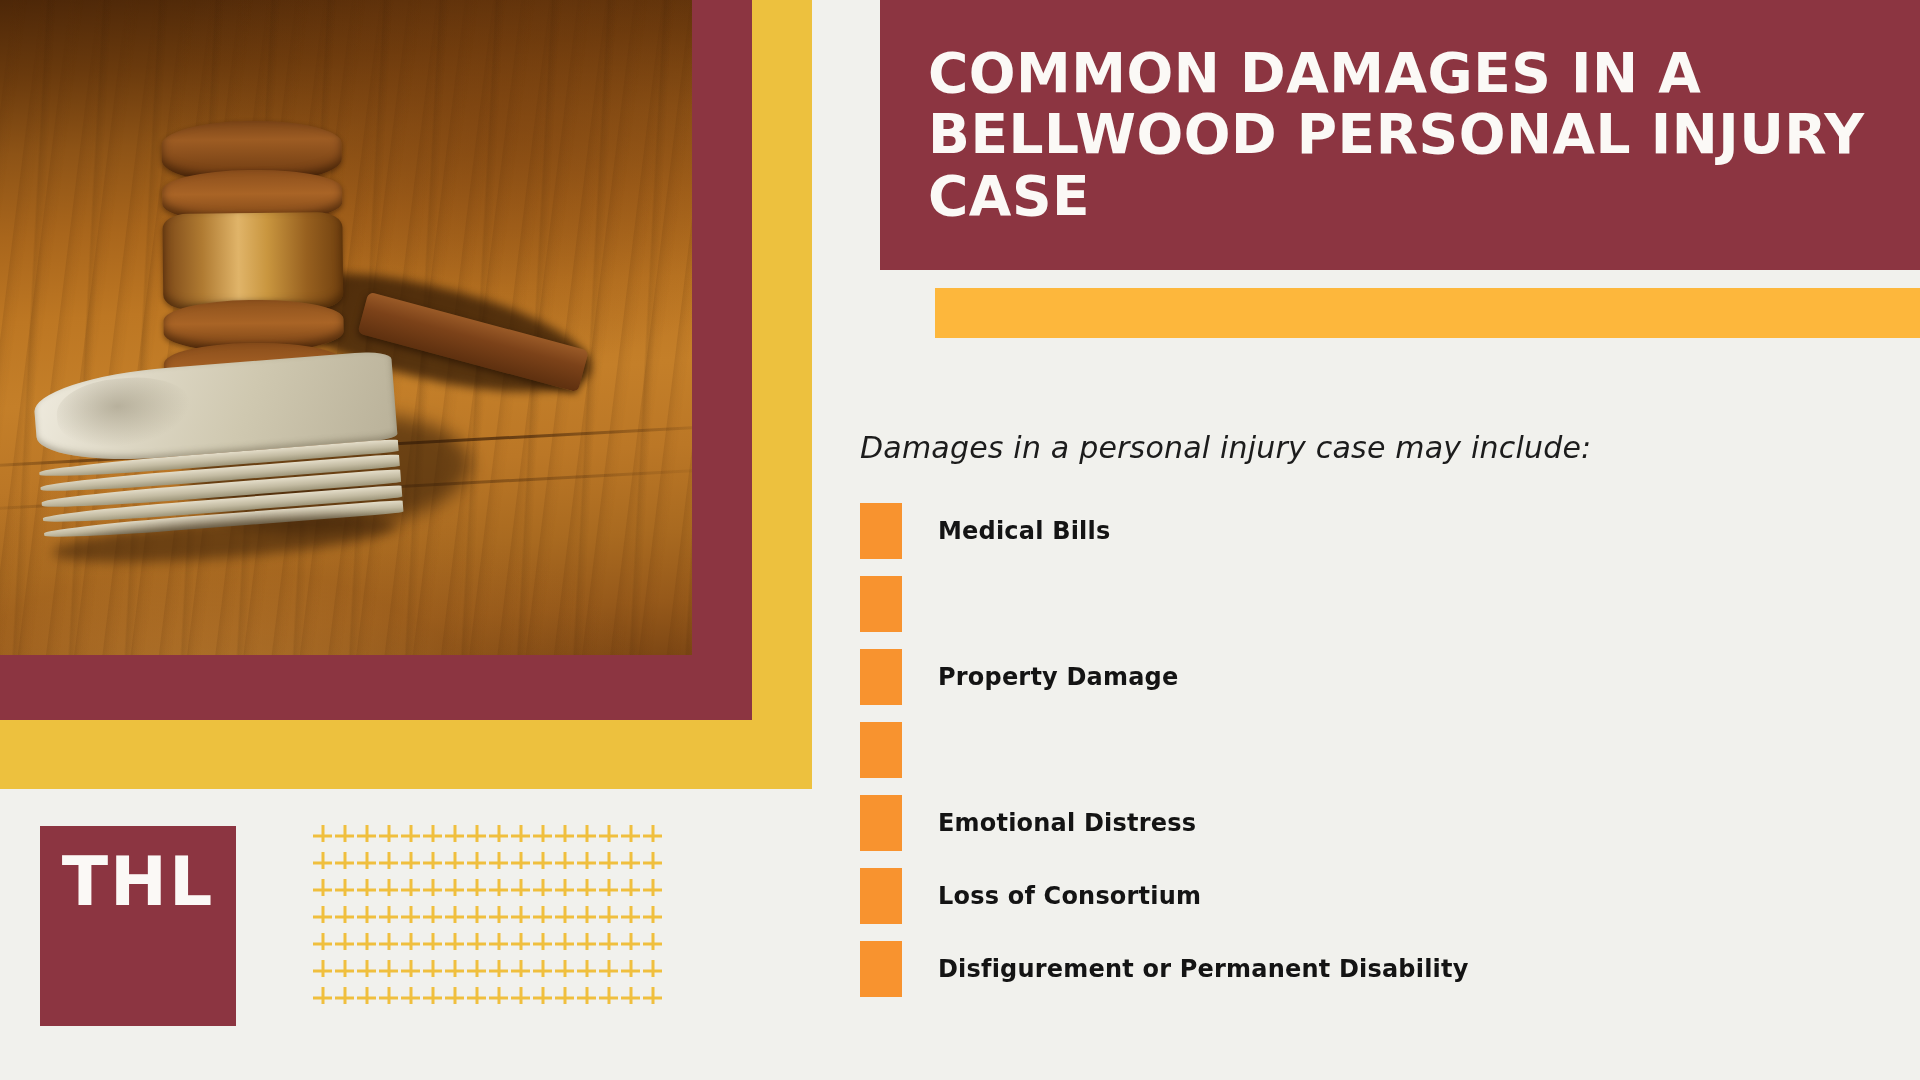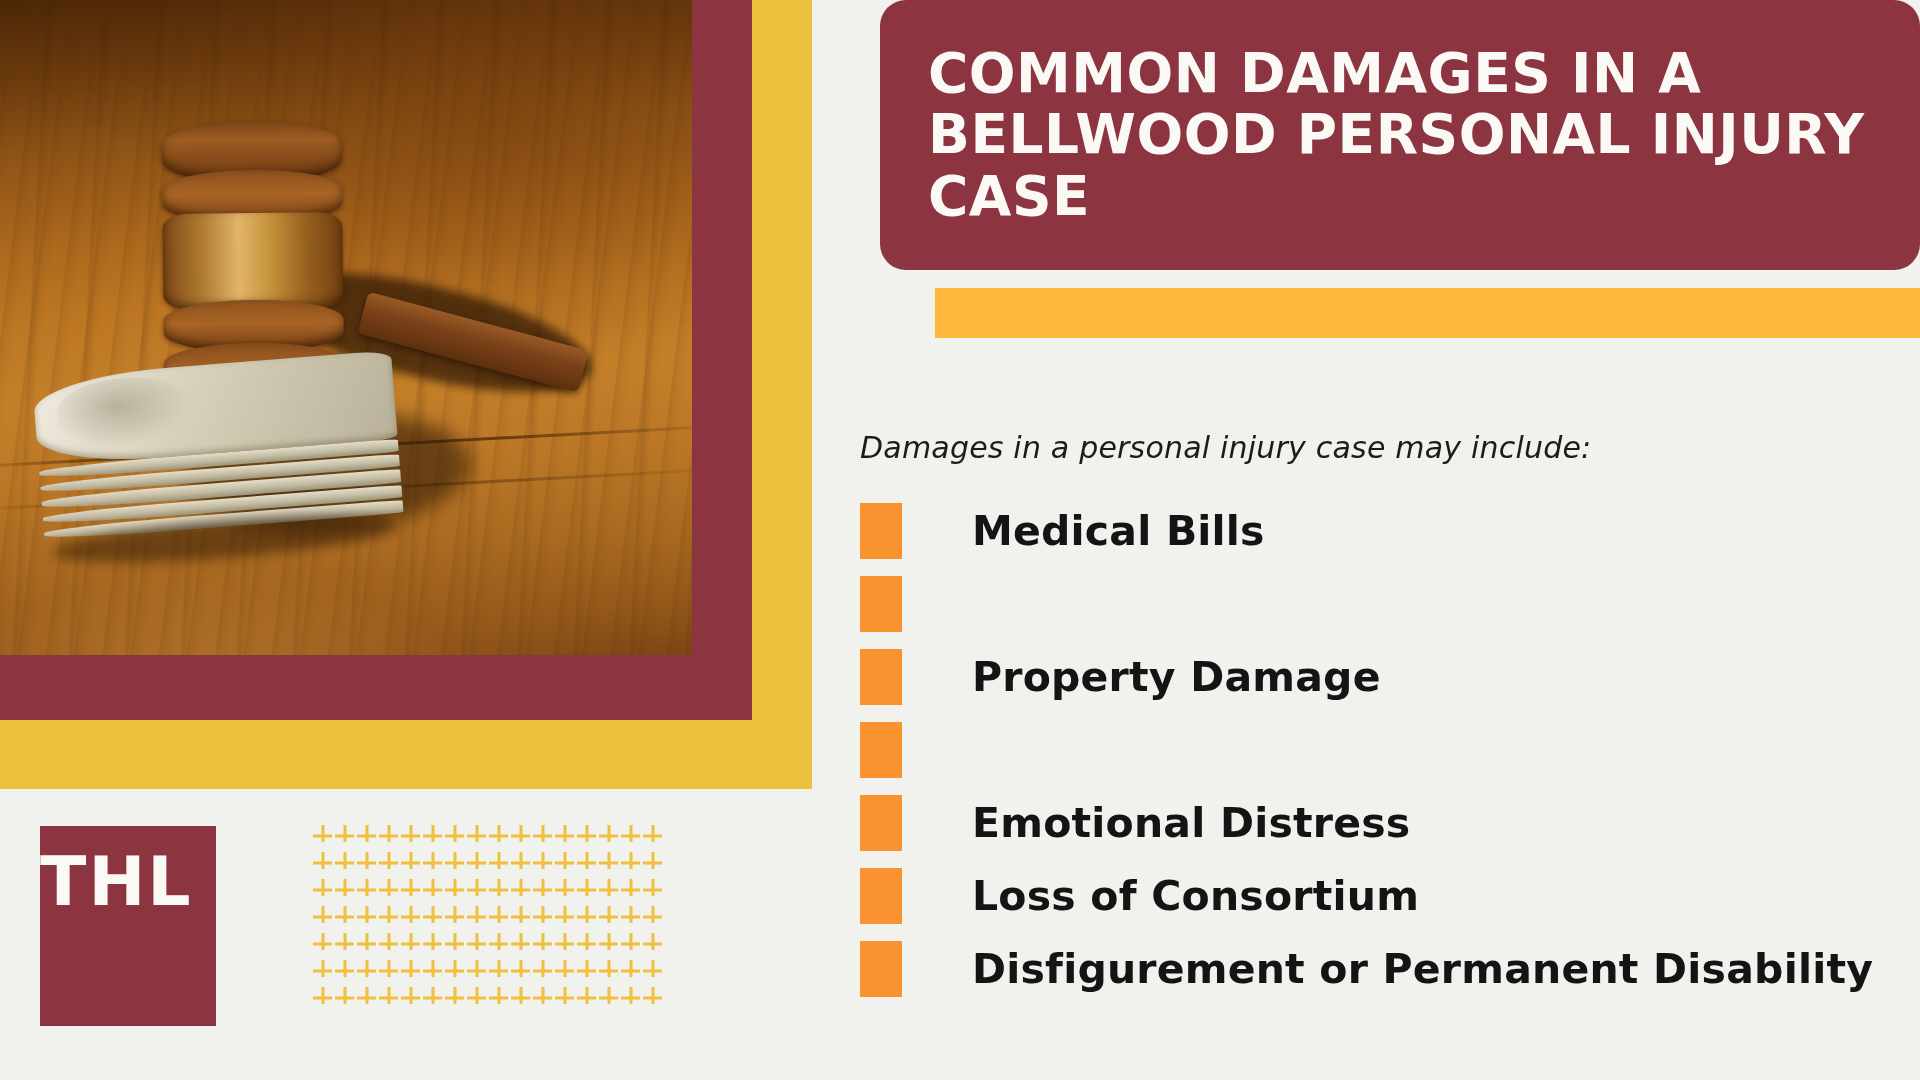--- a/index.html
+++ b/index.html
@@ -190,21 +190,20 @@
   }
 
   
   .title-bar{
     position:absolute;
     left:880px; top:0;
     width:1040px; height:270px;
     background:#8c3541;
     display:flex;
     align-items:center;
-    border-radius:26px;
   }
   .title-text{
     color:#fbf9f6;
     font-size:55px;
     line-height:1.12;
     font-weight:bold;
     letter-spacing:.5px;
     text-transform:uppercase;
     padding:0 42px 0 48px;
     font-family:"DejaVu Sans", sans-serif;
@@ -238,37 +237,37 @@
     align-items:center;
     margin-bottom:17px;
   }
   .bullet{
     flex:0 0 auto;
     width:42px; height:56px;
     background:#f8932f;
     margin-right:36px;
   }
   .item-label{
-    font-size:41px;
+    font-size:24px;
     font-weight:bold;
     color:#141414;
     letter-spacing:.2px;
     white-space:nowrap;
     font-family:"DejaVu Sans", sans-serif;
-    margin-left:34px;
   }
 
   
   .logo-box{
     position:absolute;
     left:40px; top:826px;
-    width:176px; height:200px;
+    width:196px; height:200px;
     background:#8c3541;
     display:flex;
     align-items:flex-start;
+    justify-content:center;
     padding-top:16px;
   }
   .logo-text{
     color:#fbf9f6;
     font-size:68px;
     font-weight:bold;
     letter-spacing:2px;
     font-family:"DejaVu Sans", sans-serif;
   }
   .plus-grid{

